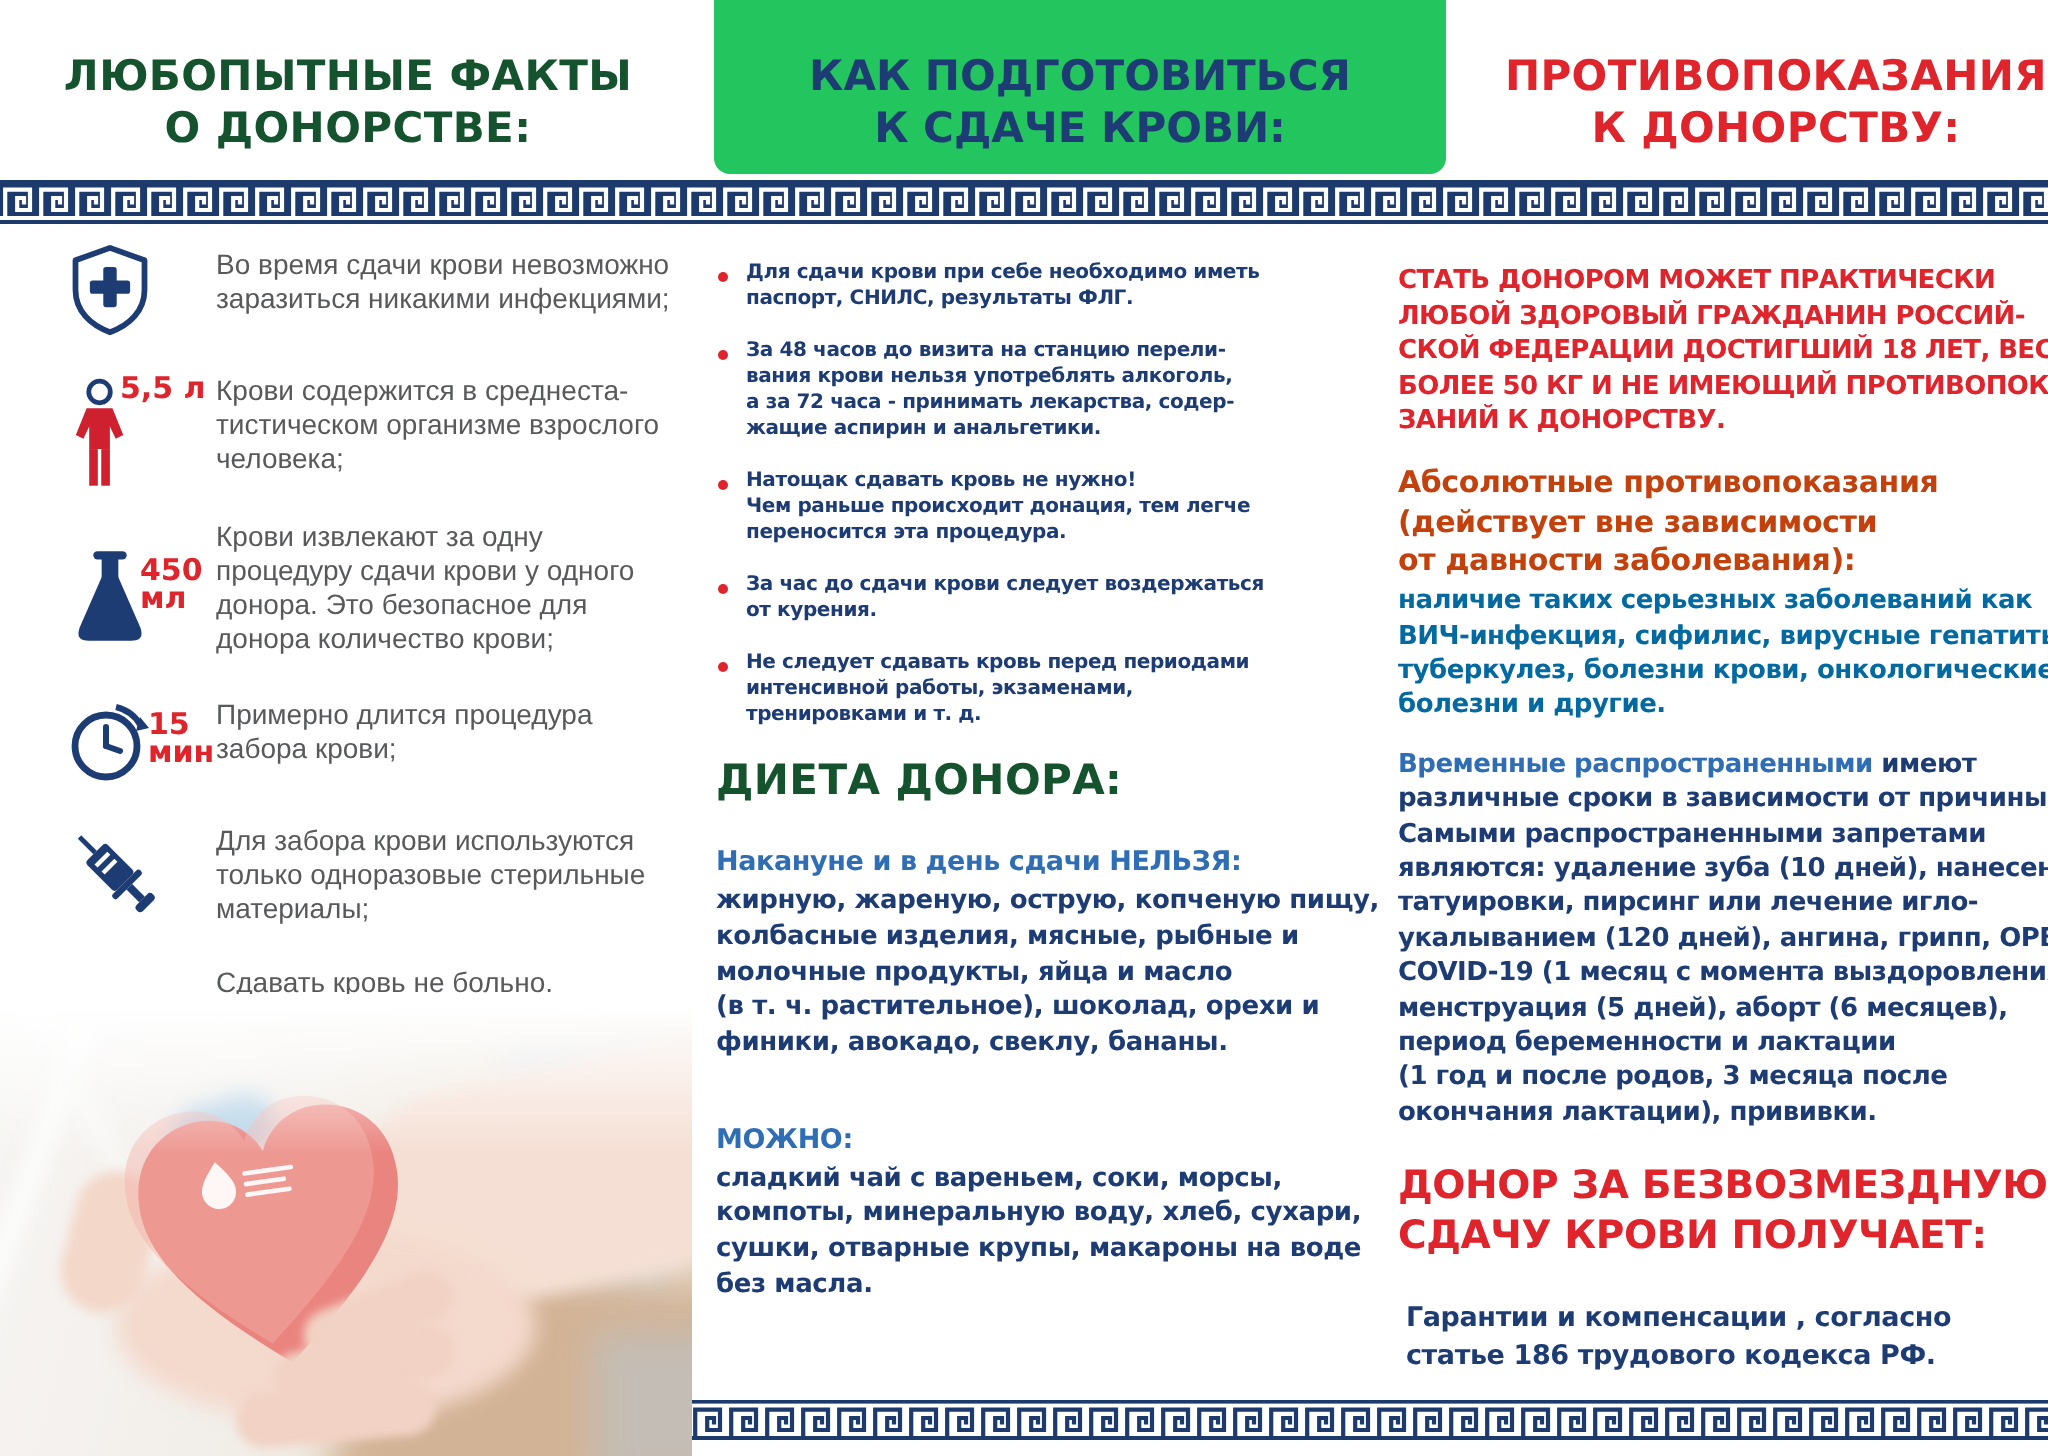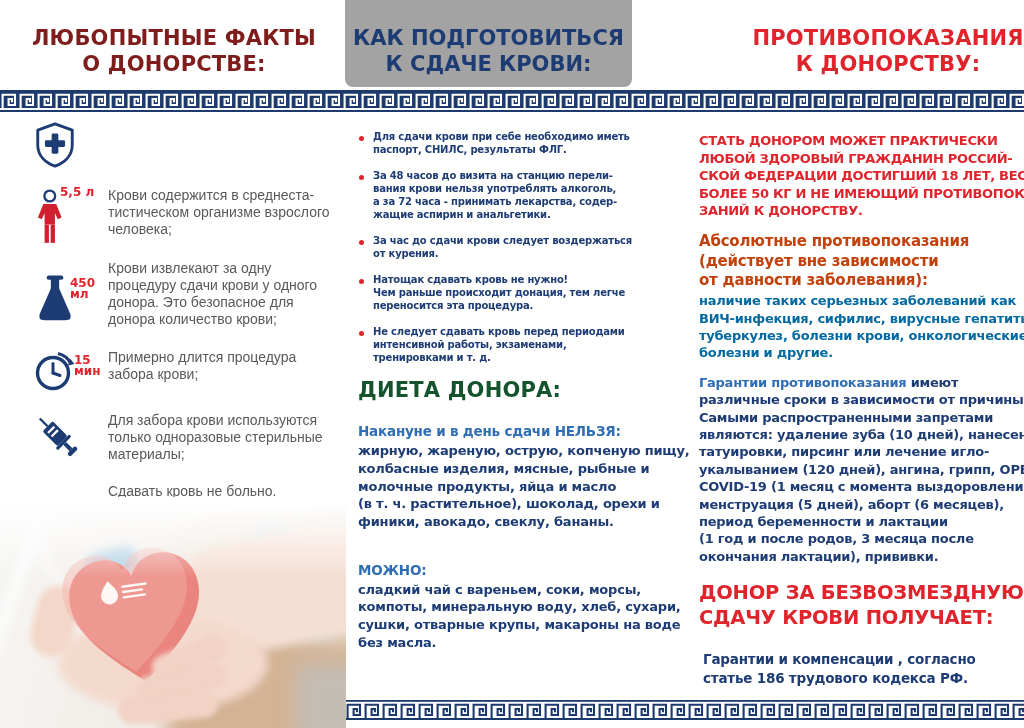--- a/index.html
+++ b/index.html
@@ -4,39 +4,39 @@
 <style>
   html,body{margin:0;padding:0;background:#fff;}
   .sheet{position:relative;width:1024px;height:728px;background:#ffffff;overflow:hidden;
          font-family:"Liberation Sans","DejaVu Sans",sans-serif;}
   .t{white-space:pre;}
 
   
   .col-title{position:absolute;top:26px;text-align:center;font-weight:bold;
              font-size:21px;line-height:1.22;letter-spacing:.2px;
              font-family:"DejaVu Sans",sans-serif;}
-  .title-left{left:20px;width:308px;color:#7f1d1d;}
-  .mid-panel{position:absolute;left:345px;top:0;width:287px;height:87px;
-             background:#a3a3a3;border-radius:0 0 8px 8px;}
+  .title-left{left:20px;width:308px;color:#14532d;}
+  .mid-panel{position:absolute;left:357px;top:0;width:366px;height:87px;
+             background:#22c55e;border-radius:0 0 8px 8px;}
   .title-mid{position:relative;top:26px;width:100%;color:#1e3c74;text-align:center;
              font-weight:bold;font-size:21px;line-height:1.22;font-family:"DejaVu Sans",sans-serif;}
   .title-right{left:732px;width:312px;color:#e0242c;}
 
   
   .meander{position:absolute;height:22px;display:flex;overflow:hidden;}
   .meander.top{left:0;top:90px;width:1024px;}
   .meander.bottom{left:345px;top:700px;width:679px;}
 
   
   .facts{position:absolute;left:30px;top:124px;width:312px;}
   .fact{position:relative;padding-left:78px;margin-bottom:11px;}
   .fact-text{color:#58595b;font-size:14px;line-height:1.22;font-family:"Liberation Sans",sans-serif;}
   .fact-icon{position:absolute;left:2px;top:0;}
   .badge{position:absolute;color:#e0242c;font-weight:bold;line-height:.95;
-         font-family:"DejaVu Sans",sans-serif;font-size:12px;}
+         font-family:"DejaVu Sans",sans-serif;font-size:15px;}
   .b-person{left:30px;top:0;}
   .b-flask{left:40px;top:18px;}
   .b-clock{left:44px;top:6px;}
 
   
   .col-m{position:absolute;left:358px;top:130px;width:326px;font-family:"DejaVu Sans",sans-serif;}
   .bullet{position:relative;padding-left:15px;margin-bottom:13px;color:#1e3c74;
           font-weight:bold;font-size:10px;line-height:1.3;letter-spacing:-.2px;}
   .bullet .dot{position:absolute;left:1px;top:6px;width:5px;height:5px;border-radius:50%;
           background:#e0242c;}
@@ -708,20 +708,22 @@
   <div class="facts">
 
     <div class="fact" style="min-height:52px;">
       <span class="fact-icon" style="top:-4px;">
         <svg width="46" height="50" viewBox="0 0 48 50">
           <path d="M24,3 L42,9.5 V25 C42,36 34,43.5 24,47 C14,43.5 6,36 6,25 V9.5 Z" fill="none" stroke="#1e3c74" stroke-width="3" stroke-linejoin="round"></path>
           <rect x="20.5" y="13" width="7" height="21" rx="1.5" fill="#1e3c74"></rect>
           <rect x="13.5" y="20" width="21" height="7" rx="1.5" fill="#1e3c74"></rect>
         </svg>
       </span>
+      <div class="fact-text t">Во время сдачи крови невозможно
+заразиться никакими инфекциями;</div>
     </div>
 
     <div class="fact" style="min-height:62px;">
       <span class="fact-icon" style="left:6px;top:2px;">
         <svg width="34" height="56" viewBox="0 0 30 52">
           <circle cx="12" cy="6.5" r="5" fill="none" stroke="#1e3c74" stroke-width="2.2"></circle>
           <path d="M6,14 H18 L23,26.5 L19.5,28.2 L16.8,22.5 V33 H7.2 V22.5 L4.5,28.2 L1,26.5 Z" fill="#cf2030"></path>
           <rect x="7.2" y="33" width="4" height="17" fill="#cf2030"></rect>
           <rect x="12.8" y="33" width="4" height="17" fill="#cf2030"></rect>
         </svg>
@@ -800,25 +802,25 @@
     </div>
   </div>
 
   <div class="col-m">
     <div class="bullet t"><span class="dot"></span><span>Для сдачи крови при себе необходимо иметь
 паспорт, СНИЛС, результаты ФЛГ.</span></div>
     <div class="bullet t"><span class="dot"></span><span>За 48 часов до визита на станцию перели-
 вания крови нельзя употреблять алкоголь,
 а за 72 часа - принимать лекарства, содер-
 жащие аспирин и анальгетики.</span></div>
-    <div class="bullet t"><span class="dot"></span><span>За час до сдачи крови следует воздержаться
-от курения.</span></div>
     <div class="bullet t"><span class="dot"></span><span>Натощак сдавать кровь не нужно!
 Чем раньше происходит донация, тем легче
 переносится эта процедура.</span></div>
+    <div class="bullet t"><span class="dot"></span><span>За час до сдачи крови следует воздержаться
+от курения.</span></div>
     <div class="bullet t"><span class="dot"></span><span>Не следует сдавать кровь перед периодами
 интенсивной работы, экзаменами,
 тренировками и т. д.</span></div>
 
     <div class="diet-heading t">ДИЕТА ДОНОРА:</div>
     <div class="sub-blue t">Накануне и в день сдачи НЕЛЬЗЯ:</div>
     <div class="body-navy t">жирную, жареную, острую, копченую пищу,
 колбасные изделия, мясные, рыбные и
 молочные продукты, яйца и масло
 (в т. ч. растительное), шоколад, орехи и
@@ -836,21 +838,21 @@
 СКОЙ ФЕДЕРАЦИИ ДОСТИГШИЙ 18 ЛЕТ, ВЕСОМ
 БОЛЕЕ 50 КГ И НЕ ИМЕЮЩИЙ ПРОТИВОПОКА-
 ЗАНИЙ К ДОНОРСТВУ.</div>
     <div class="abs-label t">Абсолютные противопоказания
 (действует вне зависимости
 от давности заболевания):</div>
     <div class="abs-text t">наличие таких серьезных заболеваний как
 ВИЧ-инфекция, сифилис, вирусные гепатиты,
 туберкулез, болезни крови, онкологические
 болезни и другие.</div>
-    <div class="temp-par t"><span class="lead">Гарантии противопоказания</span><span> имеют
+    <div class="temp-par t"><span class="lead">Временные распространенными</span><span> имеют
 различные сроки в зависимости от причины.
 Самыми распространенными запретами
 являются: удаление зуба (10 дней), нанесение
 татуировки, пирсинг или лечение игло-
 укалыванием (120 дней), ангина, грипп, ОРВИ,
 COVID-19 (1 месяц с момента выздоровления),
 менструация (5 дней), аборт (6 месяцев),
 период беременности и лактации
 (1 год и после родов, 3 месяца после
 окончания лактации), прививки.</span></div>

